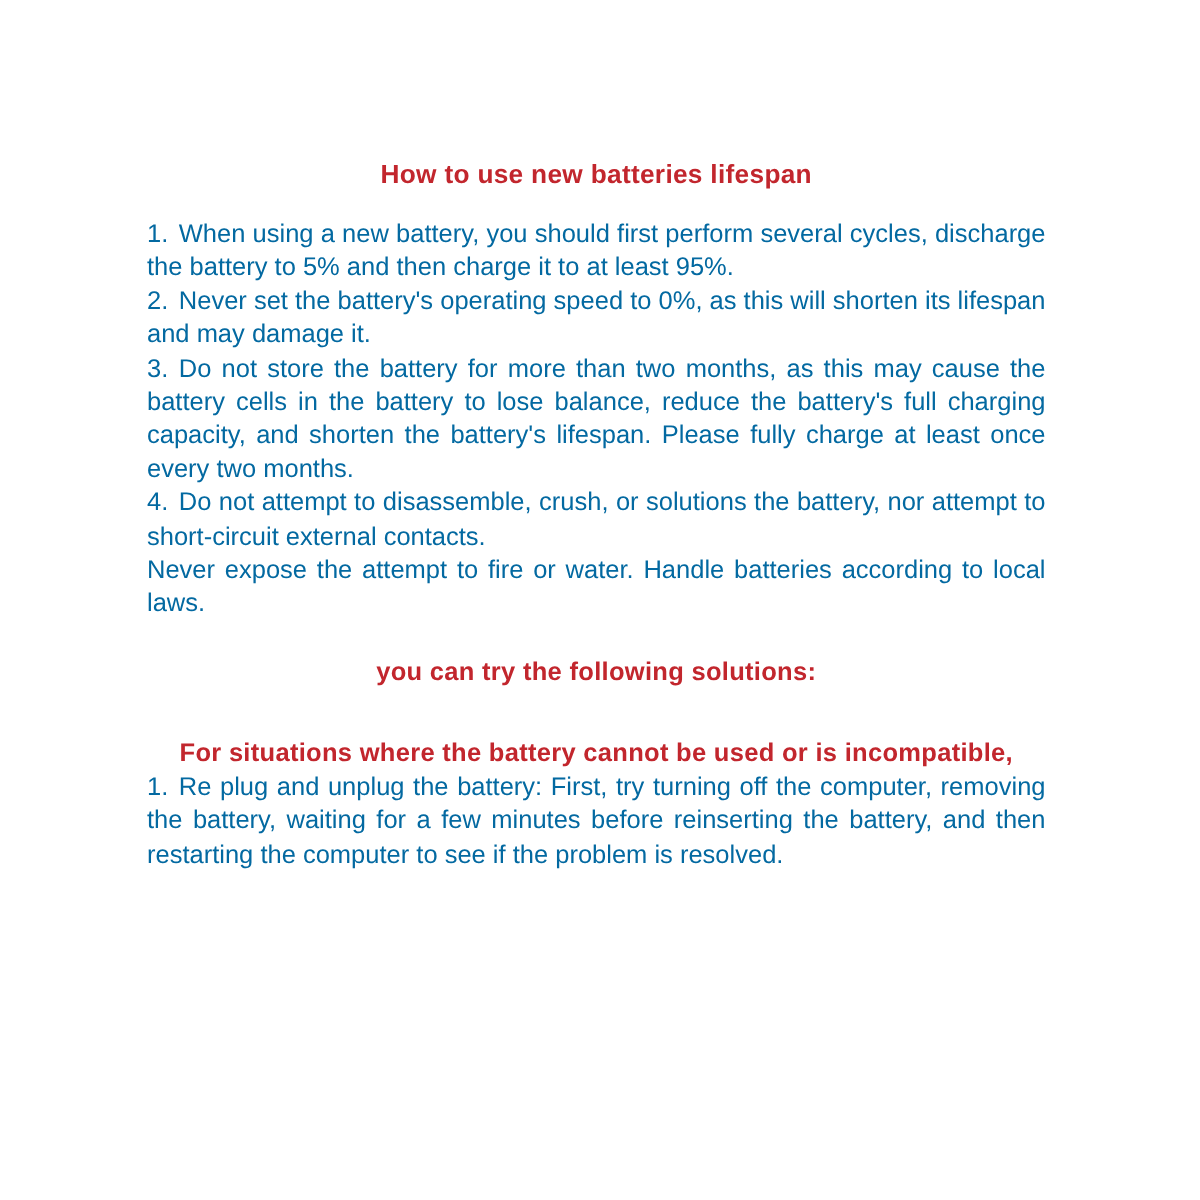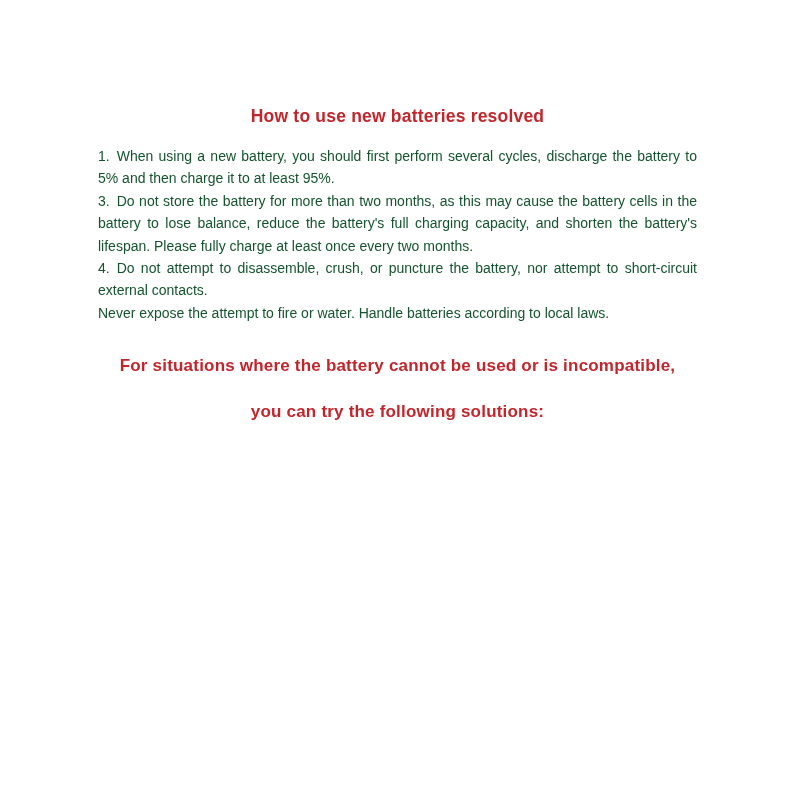--- a/index.html
+++ b/index.html
@@ -25,23 +25,23 @@
     margin: 0 0 17px 0;
     font-size: 17.5px;
     line-height: 24px;
     font-weight: bold;
     text-align: center;
     color: #c2262d;
     letter-spacing: 0.2px;
   }
   p.para {
     margin: 0;
-    font-size: 14px;
+    font-size: 17px;
     line-height: 22.4px;
-    color: #14532d;
+    color: #0369a1;
     text-align: justify;
   }
   span.num {
     margin-right: 7px;
   }
   span.num:empty {
     display: none;
     margin: 0;
   }
   h2.sub {
@@ -60,33 +60,35 @@
     margin-top: 22px;
     margin-bottom: 9px;
   }
 </style>
 </head>
 <body>
 
 <div class="page">
   <div class="content">
 
-    <h1 class="title">How to use new batteries resolved</h1>
+    <h1 class="title">How to use new batteries lifespan</h1>
 
     <p class="para"><span class="num">1.</span><span>When using a new battery, you should first perform several cycles, discharge the battery to 5% and then charge it to at least 95%.</span></p>
 
+    <p class="para"><span class="num">2.</span><span>Never set the battery's operating speed to 0%, as this will shorten its lifespan and may damage it.</span></p>
 
     <p class="para"><span class="num">3.</span><span>Do not store the battery for more than two months, as this may cause the battery cells in the battery to lose balance, reduce the battery's full charging capacity, and shorten the battery's lifespan. Please fully charge at least once every two months.</span></p>
 
-    <p class="para"><span class="num">4.</span><span>Do not attempt to disassemble, crush, or puncture the battery, nor attempt to short-circuit external contacts.</span></p>
+    <p class="para"><span class="num">4.</span><span>Do not attempt to disassemble, crush, or solutions the battery, nor attempt to short-circuit external contacts.</span></p>
 
     <p class="para"><span>Never expose the attempt to fire or water. Handle batteries according to local laws.</span></p>
 
 
+    <h2 class="sub sub-line2">you can try the following solutions:</h2>
+
     <h2 class="sub sub-line1">For situations where the battery cannot be used or is incompatible,</h2>
 
-    <h2 class="sub sub-line2">you can try the following solutions:</h2>
-
+    <p class="para"><span class="num">1.</span><span>Re plug and unplug the battery: First, try turning off the computer, removing the battery, waiting for a few minutes before reinserting the battery, and then restarting the computer to see if the problem is resolved.</span></p>
 
 
 
   </div>
 </div>
 
 </body></html>

